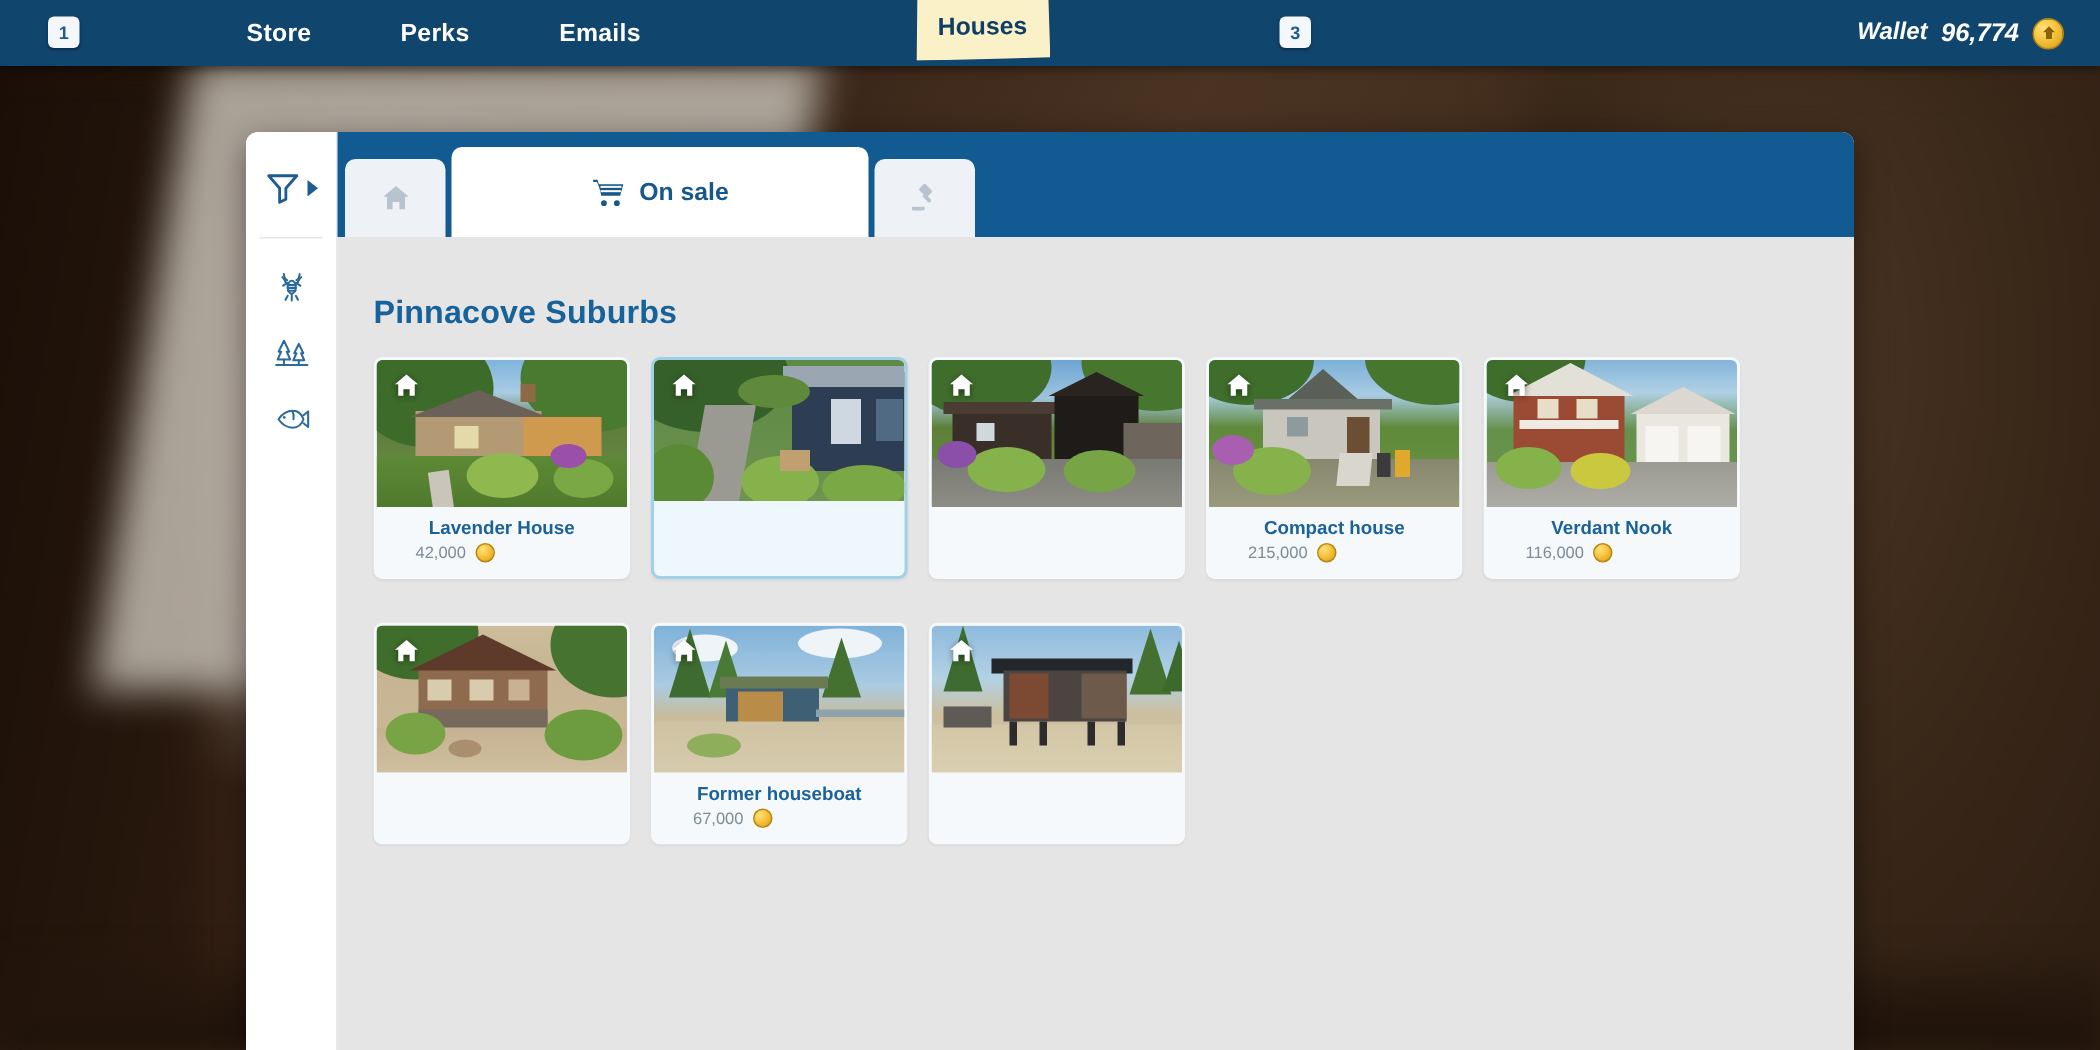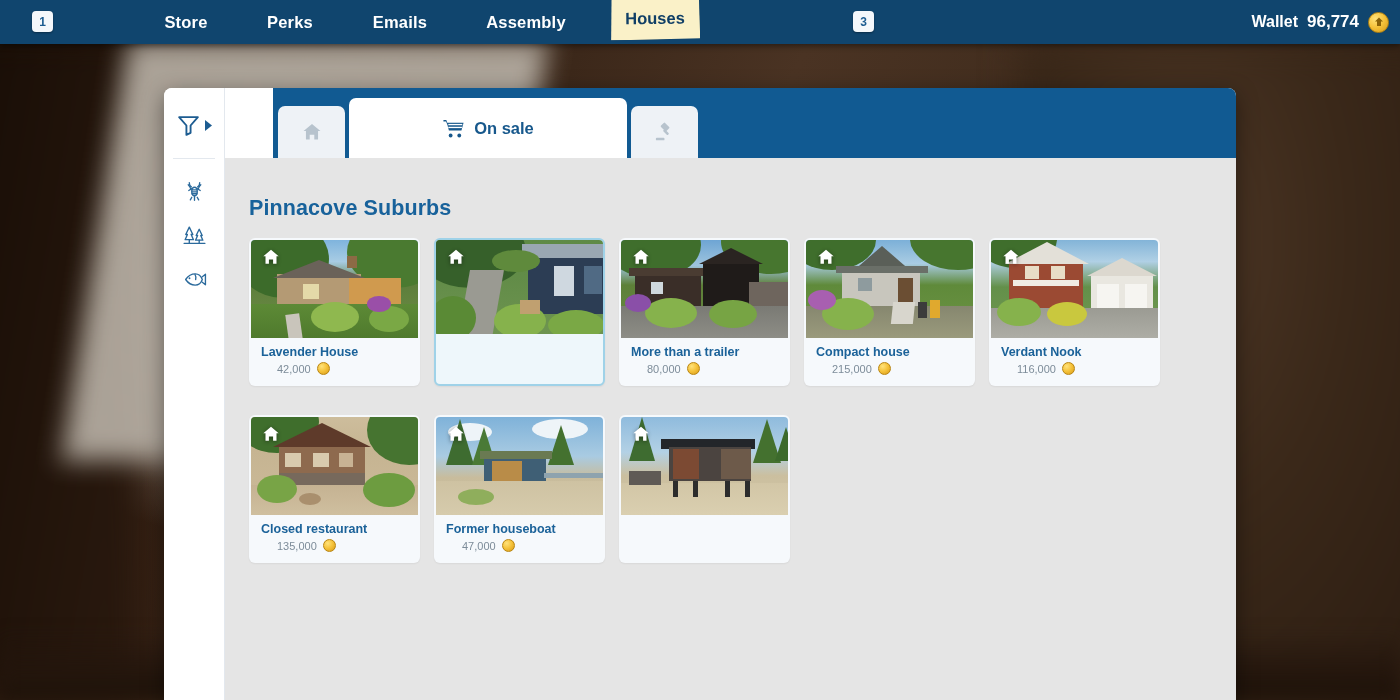--- a/index.html
+++ b/index.html
@@ -93,22 +93,22 @@
     color: #103f66;
     font-size: 16.5px; font-weight: bold;
     display: flex; align-items: center; justify-content: center;
     transform: rotate(-0.6deg);
     box-shadow: 1px 2px 4px rgba(0,0,0,0.3);
     cursor: pointer;
     clip-path: polygon(2% 0%, 99% 2%, 100% 97%, 1% 100%);
   }
 
   .wallet {
-    position: absolute; right: 11px; top: 0; height: 44px;
-    display: flex; align-items: center; gap: 9px;
+    position: absolute; right: 24px; top: 0; height: 44px;
+    display: flex; align-items: center; gap: 9px; font-style: italic;
   }
   .wallet-label {
     color: #ffffff; font-size: 16px; font-weight: bold;
   }
   .wallet-amount {
     color: #ffffff; font-size: 17px; font-weight: bold;
   }
   .coin {
     width: 21px; height: 21px; border-radius: 50%;
     background: radial-gradient(circle at 34% 30%, #ffe27a 0%, #f5c23a 48%, #d79a17 100%);
@@ -157,21 +157,20 @@
 
   
   .panel-body { flex: 1; display: flex; flex-direction: column; min-width: 0; }
 
   .tabstrip {
     height: 70px;
     background: #115a92;
     display: flex; align-items: flex-end;
     padding-left: 5px;
     gap: 4px;
-    margin-left: 48px;
   }
   .tab {
     background: #eef2f6;
     border-radius: 7px 7px 0 0;
     height: 52px;
     display: flex; align-items: center; justify-content: center;
     gap: 9px;
     cursor: pointer;
   }
   .tab.small { width: 67px; }
@@ -219,21 +218,21 @@
     position: relative;
     width: 100%; height: 98px;
     overflow: hidden;
   }
   .card.selected .card-thumb { height: 94px; }
   .house-badge {
     position: absolute; left: 9px; top: 7px;
     width: 22px; height: 20px;
     filter: drop-shadow(0 1px 2px rgba(0,0,0,0.45));
   }
-  .card-info { padding: 7px 10px 9px 10px; }
+  .card-info { padding: 7px 10px 9px 10px; text-align: center; }
   .card-name {
     color: #1b6299; font-size: 12.5px; font-weight: bold;
     white-space: nowrap; overflow: hidden; text-overflow: ellipsis;
   }
   .card-price-row {
     display: flex; align-items: center; gap: 6px; margin-top: 3px;
   }
   .card-price { color: #7d8c99; font-size: 11px; margin-left: 16px; }
   .coin-sm {
     width: 13px; height: 13px; border-radius: 50%;
@@ -259,21 +258,20 @@
   <div class="bg-bottom"></div>
 </div>
 
 <div class="topbar">
   <div class="topbar-inner">
     <div class="count-badge badge-left">1</div>
 
     <div class="nav-item nav-store">Store</div>
     <div class="nav-item nav-emails">Emails</div>
     <div class="nav-item nav-perks">Perks</div>
-    <div class="nav-item nav-assembly">Assembly</div>
 
     <div class="nav-active">Houses</div>
 
     <div class="count-badge badge-mid">3</div>
 
     <div class="wallet">
       <span class="wallet-label">Wallet</span>
       <span class="wallet-amount">96,774</span>
       <span class="coin">
         <svg viewBox="0 0 24 24" fill="#8a6208">
@@ -438,27 +436,20 @@
               <div class="rect" style="left:128px;top:42px;width:40px;height:28px;background:#6e655d;"></div>
               <div class="rect" style="left:30px;top:42px;width:12px;height:12px;background:#cfd8dd;"></div>
               <div class="ground" style="height:32px;background:linear-gradient(180deg,#7a7a74,#8d8d86);"></div>
               <div class="blob" style="left:24px;top:58px;width:52px;height:30px;background:#86b24c;"></div>
               <div class="blob" style="left:88px;top:60px;width:48px;height:28px;background:#77a444;"></div>
               <div class="blob" style="left:4px;top:54px;width:26px;height:18px;background:#8a4fa8;"></div>
               <svg class="house-badge" viewBox="0 0 24 24" fill="#ffffff">
                 <path d="M12 3.2 2.8 11h2.6v9.2h4.1v-5.3h5v5.3h4.1V11h2.6z"></path>
               </svg>
             </div>
-            <div class="card-info">
-              <div class="card-name">More than a trailer</div>
-              <div class="card-price-row">
-                <span class="card-price">80,000</span>
-                <span class="coin-sm"></span>
-              </div>
-            </div>
           </div>
 
           <div class="card">
             <div class="card-thumb">
               <div class="sky" style="background:linear-gradient(180deg,#7cb0d8 0%,#a9cce3 24%,#5f8a3a 46%,#6e9446 100%)"></div>
               <div class="blob" style="left:-18px;top:-30px;width:88px;height:60px;background:#3f6e2c;"></div>
               <div class="blob" style="left:104px;top:-32px;width:96px;height:62px;background:#47762f;"></div>
               <div class="rect" style="left:36px;top:30px;width:78px;height:42px;background:#c8c6bd;"></div>
               <div class="tri" style="left:46px;top:6px;border-left:30px solid transparent;border-right:30px solid transparent;border-bottom:26px solid #5a5f58;"></div>
               <div class="rect" style="left:30px;top:26px;width:92px;height:7px;background:#6a6f68;"></div>
@@ -530,27 +521,20 @@
               <div class="rect" style="left:88px;top:36px;width:14px;height:14px;background:#c8b293;"></div>
               <div class="rect" style="left:28px;top:56px;width:86px;height:16px;background:#77695c;"></div>
               <div class="ground" style="height:30px;background:linear-gradient(180deg,#c5b292,#cfbf9f);"></div>
               <div class="blob" style="left:6px;top:58px;width:40px;height:28px;background:#78a446;"></div>
               <div class="blob" style="left:112px;top:56px;width:52px;height:34px;background:#6d9c40;"></div>
               <div class="blob" style="left:48px;top:76px;width:22px;height:12px;background:#a98f6d;"></div>
               <svg class="house-badge" viewBox="0 0 24 24" fill="#ffffff">
                 <path d="M12 3.2 2.8 11h2.6v9.2h4.1v-5.3h5v5.3h4.1V11h2.6z"></path>
               </svg>
             </div>
-            <div class="card-info">
-              <div class="card-name">Closed restaurant</div>
-              <div class="card-price-row">
-                <span class="card-price">135,000</span>
-                <span class="coin-sm"></span>
-              </div>
-            </div>
           </div>
 
           <div class="card">
             <div class="card-thumb">
               <div class="sky" style="background:linear-gradient(180deg,#7fb2d9 0%,#a9cbe2 40%,#c8bc9c 62%,#cfc3a3 100%)"></div>
               <div class="blob" style="left:12px;top:6px;width:44px;height:18px;background:#eef4f8;"></div>
               <div class="blob" style="left:96px;top:2px;width:56px;height:20px;background:#eef4f8;"></div>
               <div class="tri" style="left:10px;top:2px;border-left:14px solid transparent;border-right:14px solid transparent;border-bottom:46px solid #3e6c30;"></div>
               <div class="tri" style="left:36px;top:10px;border-left:12px solid transparent;border-right:12px solid transparent;border-bottom:38px solid #4a7a36;"></div>
               <div class="tri" style="left:112px;top:8px;border-left:13px solid transparent;border-right:13px solid transparent;border-bottom:40px solid #44712f;"></div>
@@ -560,21 +544,21 @@
               <div class="ground" style="height:34px;background:linear-gradient(180deg,#cec2a2,#d6cbac);"></div>
               <div class="rect" style="left:108px;top:56px;width:64px;height:5px;background:#8ea3ae;"></div>
               <div class="blob" style="left:22px;top:72px;width:36px;height:16px;background:#8fae5c;"></div>
               <svg class="house-badge" viewBox="0 0 24 24" fill="#ffffff">
                 <path d="M12 3.2 2.8 11h2.6v9.2h4.1v-5.3h5v5.3h4.1V11h2.6z"></path>
               </svg>
             </div>
             <div class="card-info">
               <div class="card-name">Former houseboat</div>
               <div class="card-price-row">
-                <span class="card-price">47,000</span>
+                <span class="card-price">67,000</span>
                 <span class="coin-sm"></span>
               </div>
             </div>
           </div>
 
           <div class="card">
             <div class="card-thumb">
               <div class="sky" style="background:linear-gradient(180deg,#8fbbdd 0%,#b3d1e5 36%,#cbbf9f 60%,#d3c7a7 100%)"></div>
               <div class="tri" style="left:8px;top:0px;border-left:13px solid transparent;border-right:13px solid transparent;border-bottom:44px solid #3e6c30;"></div>
               <div class="tri" style="left:132px;top:2px;border-left:14px solid transparent;border-right:14px solid transparent;border-bottom:44px solid #44712f;"></div>

